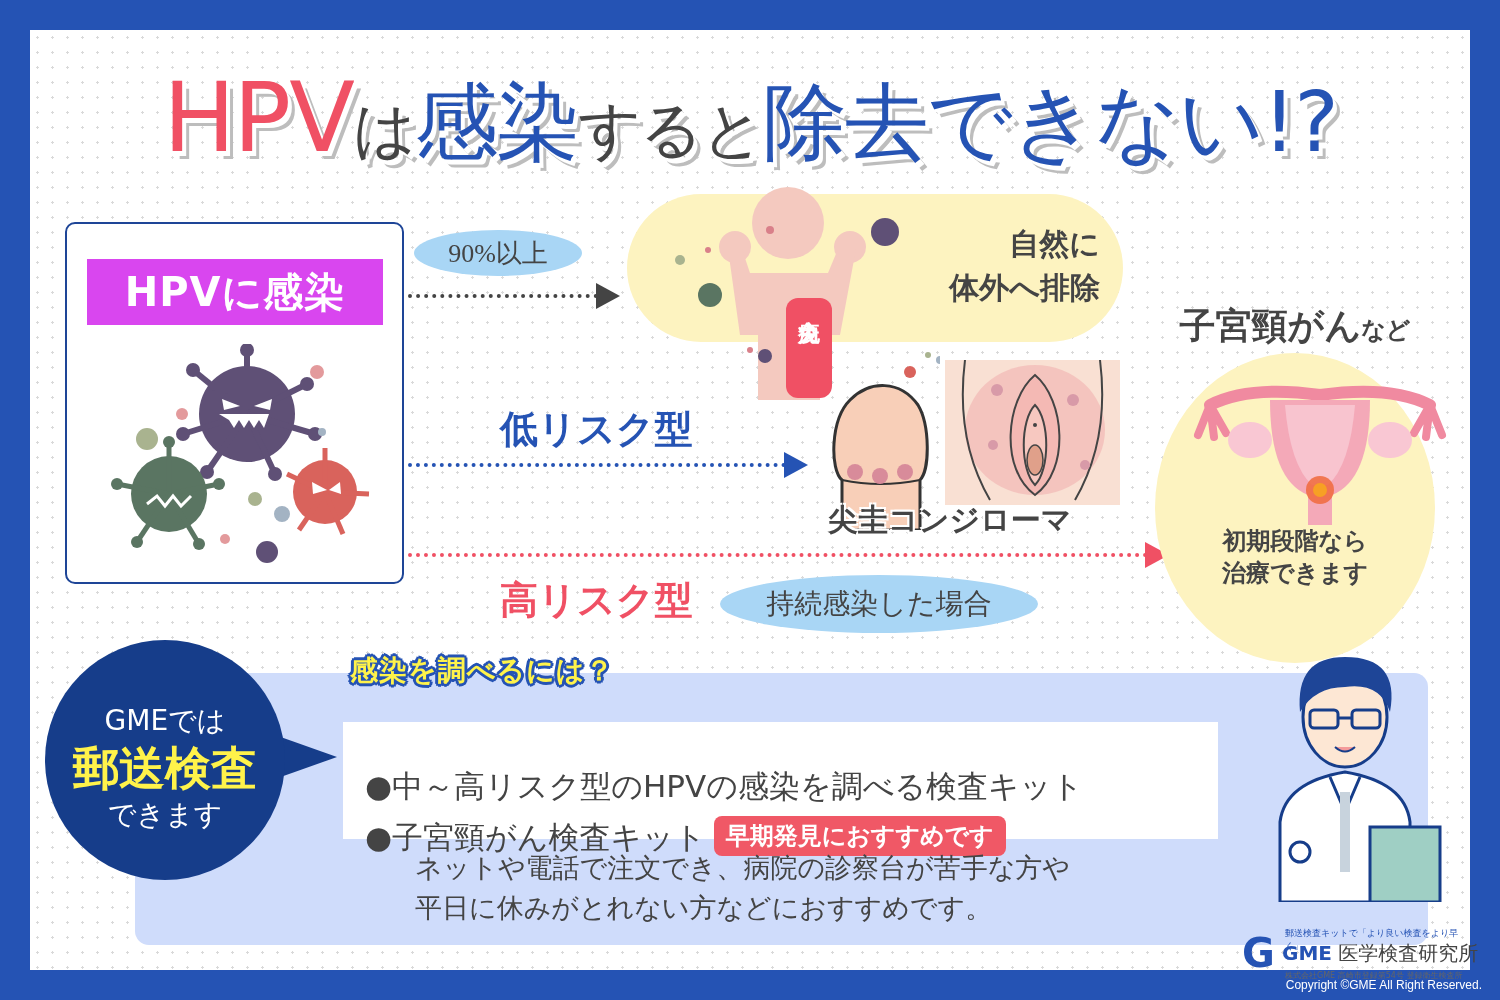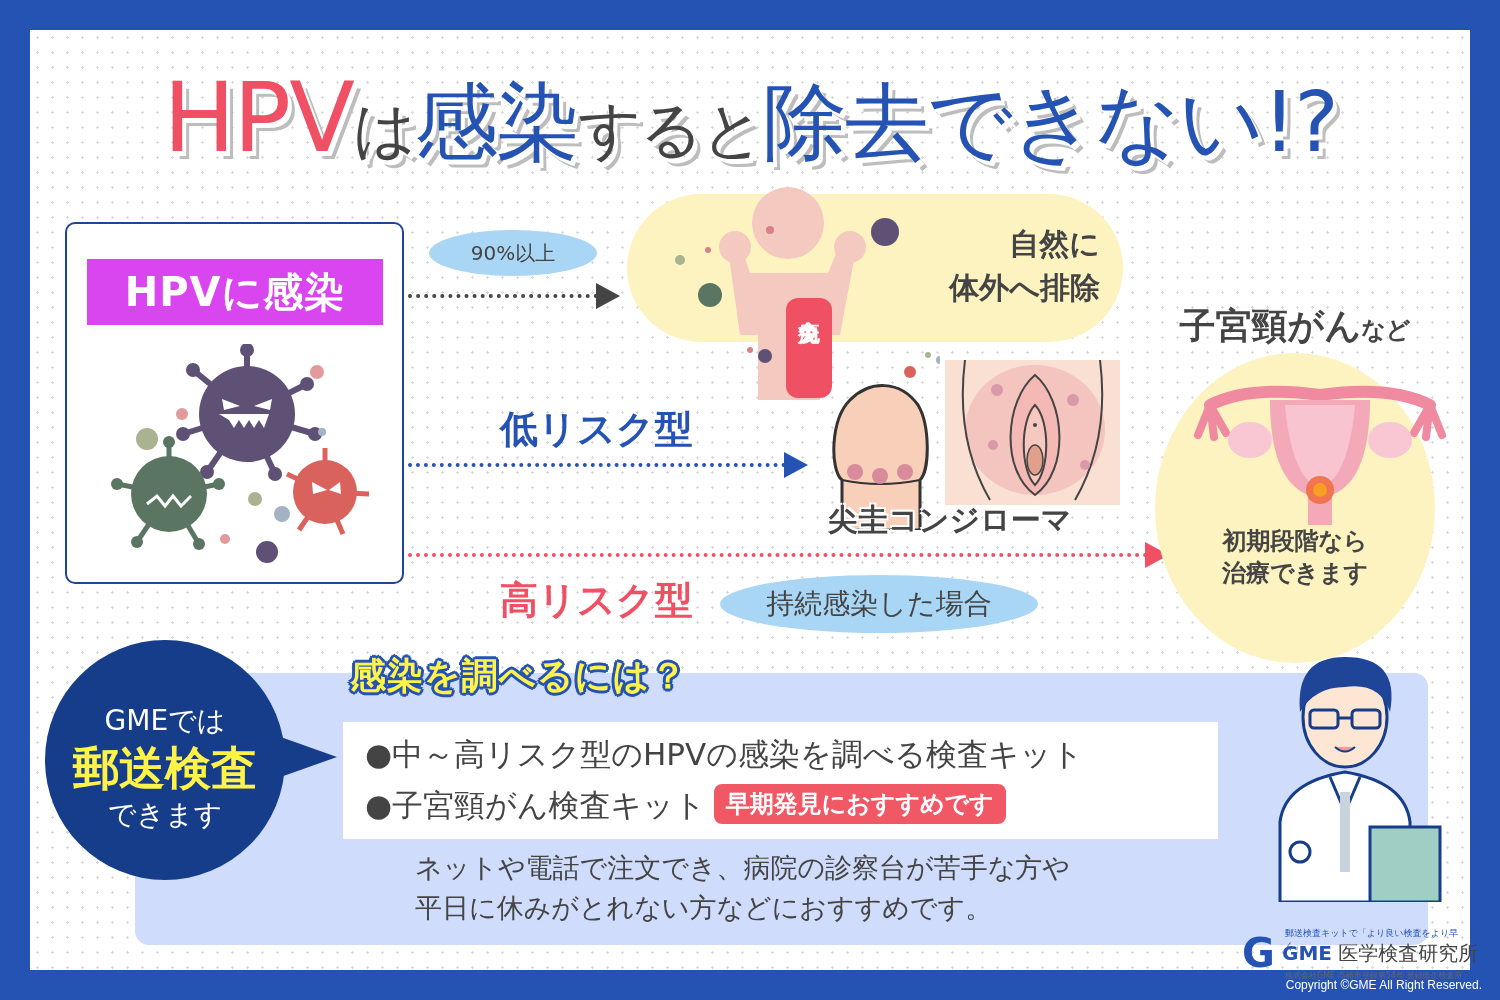--- a/index.html
+++ b/index.html
@@ -83,31 +83,31 @@
   .bubble {
     position: absolute; left: 15px; top: 610px; width: 240px; height: 240px;
     background: #163d8a; border-radius: 50%; color: #fff; text-align: center;
   }
   .bubble-tail {
     position: absolute; left: 245px; top: 705px; width: 0; height: 0;
     border-top: 22px solid transparent; border-bottom: 22px solid transparent;
     border-left: 62px solid #163d8a;
   }
   .check-title {
-    position: absolute; left: 320px; top: 622px; font-size: 36px; font-weight: bold;
+    position: absolute; left: 320px; top: 622px; font-size: 28px; font-weight: bold;
     color: #fff34a; letter-spacing: 1px;
     text-shadow: 3px 0 0 #2553b4, -3px 0 0 #2553b4, 0 3px 0 #2553b4, 0 -3px 0 #2553b4,
                  2px 2px 0 #2553b4, -2px -2px 0 #2553b4, 2px -2px 0 #2553b4, -2px 2px 0 #2553b4;
   }
   .kit-box {
     position: absolute; left: 313px; top: 692px; width: 875px; height: 117px;
     background: #fff;
   }
   .kit-item {
-    position: absolute; left: 22px; font-size: 31px; color: #444; white-space: nowrap;
+    position: absolute; left: 22px; font-size: 31px; color: #444; white-space: nowrap; margin-top: 32px;
   }
   .kit-badge {
     display: inline-block; background: #f05866; color: #fff; font-size: 24px;
     font-weight: bold; padding: 4px 12px; border-radius: 8px; vertical-align: 4px; margin-left: 8px;
   }
   .note {
     position: absolute; left: 385px; top: 818px; font-size: 27px; color: #444; line-height: 40px;
   }
 
   .copyright {
@@ -186,21 +186,21 @@
         <circle cx="75" cy="70" r="6" fill="#e39a9c"></circle>
       <circle cx="40" cy="95" r="11" fill="#a9b38f"></circle>
         <circle cx="215" cy="88" r="4" fill="#a3b3c3"></circle>
       <circle cx="148" cy="155" r="7" fill="#a9b38f"></circle>
         <circle cx="175" cy="170" r="8" fill="#a3b3c3"></circle>
       <circle cx="118" cy="195" r="5" fill="#e39a9c"></circle>
         <circle cx="160" cy="208" r="11" fill="#5f5076"></circle>
     </svg>
   </div>
 
-  <div class="pill-blue" style="left:399px;top:200px;width:168px;height:46px;font-size:20px;">90%以上</div>
+  <div class="pill-blue" style="left:384px;top:200px;width:168px;height:46px;font-size:26px;font-family:Liberation Serif, serif;">90%以上</div>
   <div class="dline" style="left:378px;top:264px;width:190px;border-color:#444;"></div>
   <div class="arrowhead" style="left:566px;top:253px;border-left-color:#444;"></div>
 
   <div class="yellow-pill"></div>
   <svg class="abs" style="left:670px;top:155px" width="180" height="215" viewBox="0 0 180 215">
     <circle cx="88" cy="38" r="36" fill="#f4c9bf"></circle>
     <circle cx="35" cy="62" r="16" fill="#f4c9bf"></circle>
       <circle cx="150" cy="62" r="16" fill="#f4c9bf"></circle>
     <path d="M28 64 L40 150 L60 150 L58 110 L120 110 L118 150 L140 150 L156 64 L138 64 L128 88 L50 88 L42 64Z" fill="#f4c9bf"></path>
     <rect x="58" y="88" width="62" height="127" fill="#f4c9bf"></rect>

